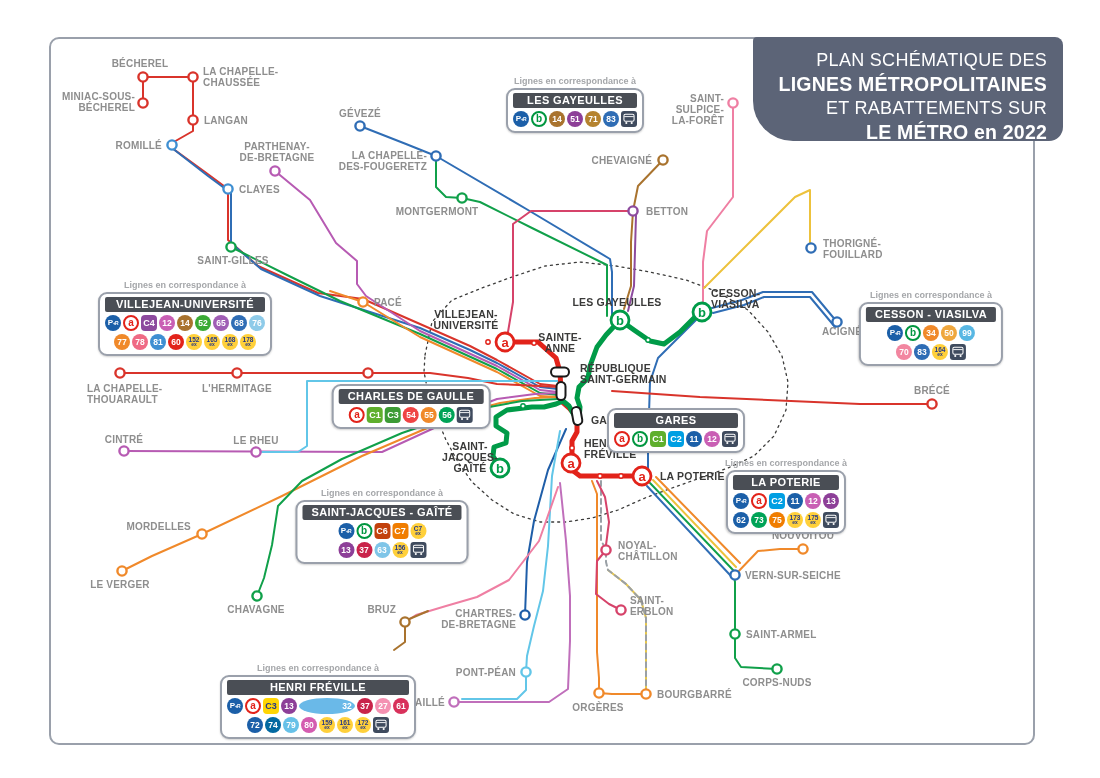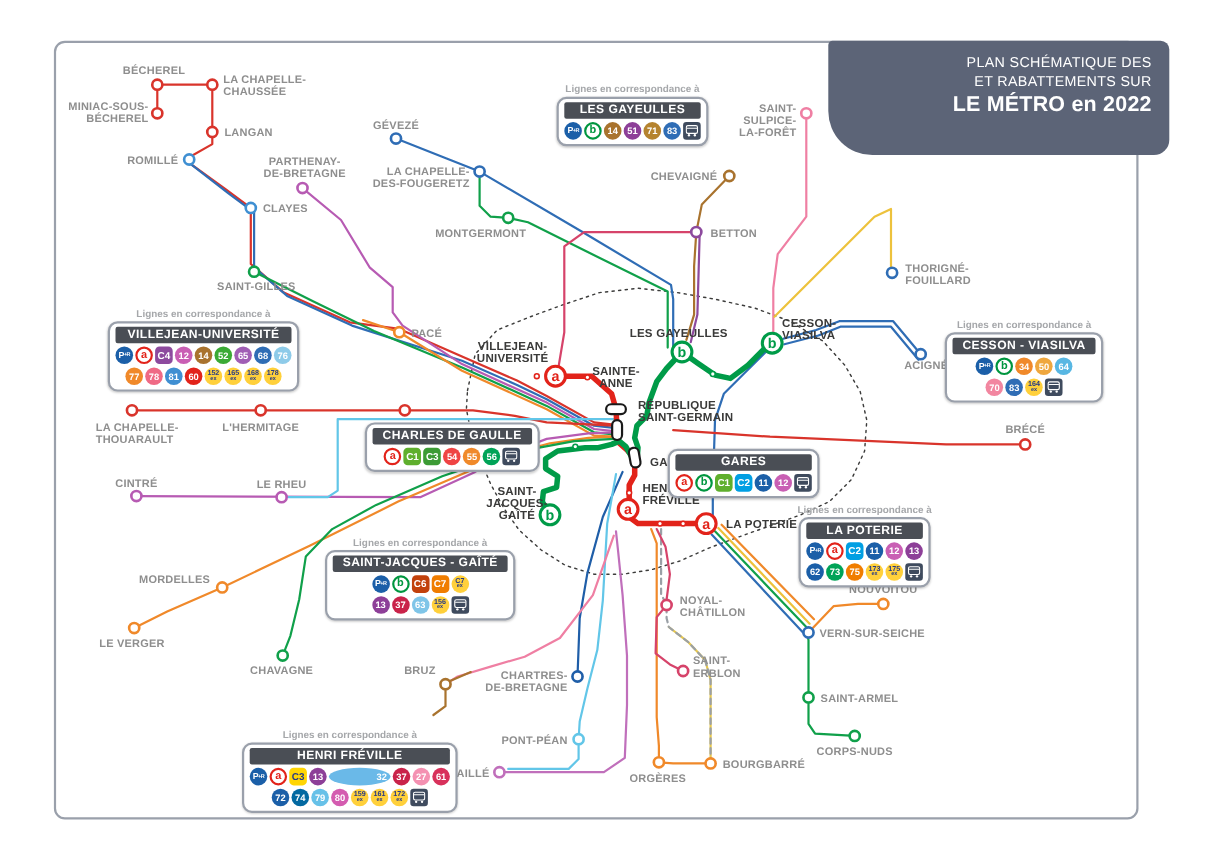--- a/index.html
+++ b/index.html
@@ -19,21 +19,21 @@
          color:#fff;font-weight:bold;font-size:8.5px;flex:0 0 auto;line-height:1;}
   .badge.sq{border-radius:4px;font-size:9px;}
   .badge.ring{background:#fff;border:2px solid;width:12px;height:12px;font-size:10px;}
   .badge.pr{font-size:8px;letter-spacing:-.5px;}
   .badge.pr small{font-size:5px;}
   .badge.ex{background:#ffd03b;color:#273a85;flex-direction:column;font-size:6.5px;}
   .badge.ex small{font-size:5px;margin-top:-1px;}
   .badge.bus{border-radius:3px;background:#3f4b5e;}
   #title-box{position:absolute;z-index:6;color:#fff;text-align:right;
              border-radius:4px 8px 14px 40px;padding:12px 16px 0 0;box-sizing:border-box;}
-  #title-box .t-small{font-size:13px;font-weight:normal;letter-spacing:.3px;line-height:1.3;}
+  #title-box .t-small{font-size:18px;font-weight:normal;letter-spacing:.3px;line-height:1.3;}
   #title-box .t-big{font-size:19.5px;font-weight:bold;letter-spacing:.2px;line-height:1.25;}
   text{font-family:"Liberation Sans",sans-serif;font-weight:bold;letter-spacing:.2px;}
   text.sub{fill:#8e8e8e;font-size:10px;}
   text.metro{fill:#3a3a39;font-size:10.5px;}
   text.mletter{font-size:13px;letter-spacing:0;}
 </style>
 </head>
 <body>
 
 <div id="frame" style="left: 49px; top: 37px; width: 982px; height: 704px;"></div>
@@ -260,21 +260,21 @@
     </div>
     <div class="legend" style="left: 931px; top: 290px;">
       <div class="caption">Lignes en correspondance à</div>
       <div class="box">
         <div class="hdr">CESSON - VIASILVA</div>
         <div class="row">
           <span class="badge pr" style="background: rgb(27, 95, 168);">P<small>+R</small></span>
           <span class="badge ring" style="border-color: rgb(0, 150, 63); color: rgb(0, 150, 63);">b</span>
           <span class="badge" style="background: rgb(240, 137, 42);">34</span>
           <span class="badge" style="background: rgb(239, 167, 62);">50</span>
-          <span class="badge" style="background: rgb(88, 183, 227);">64</span>
+          <span class="badge" style="background: rgb(88, 183, 227);">99</span>
         </div>
         <div class="row">
           <span class="badge" style="background: rgb(242, 134, 160);">70</span>
           <span class="badge" style="background: rgb(47, 109, 181);">83</span>
           <span class="badge ex">
             <span>164</span>
             <small>ex</small>
           </span>
           <span class="badge bus">
             <svg width="12" height="12" viewBox="0 0 13 12">
@@ -435,15 +435,16 @@
               <circle cx="3.6" cy="10.3" r="1.15" fill="#fff"></circle>
               <circle cx="9.4" cy="10.3" r="1.15" fill="#fff"></circle>
             </svg>
           </span>
         </div>
       </div>
     </div>
   </div>
 <div id="title-box" style="left: 753px; top: 37px; width: 310px; height: 104px; background: rgb(92, 100, 119);">
     <div class="t-small">PLAN SCHÉMATIQUE DES</div>
+    <div class="t-big">LIGNES MÉTROPOLITAINES</div>
     <div class="t-small">ET RABATTEMENTS SUR</div>
     <div class="t-big">LE MÉTRO en 2022</div>
   </div>
 
 </body></html>

